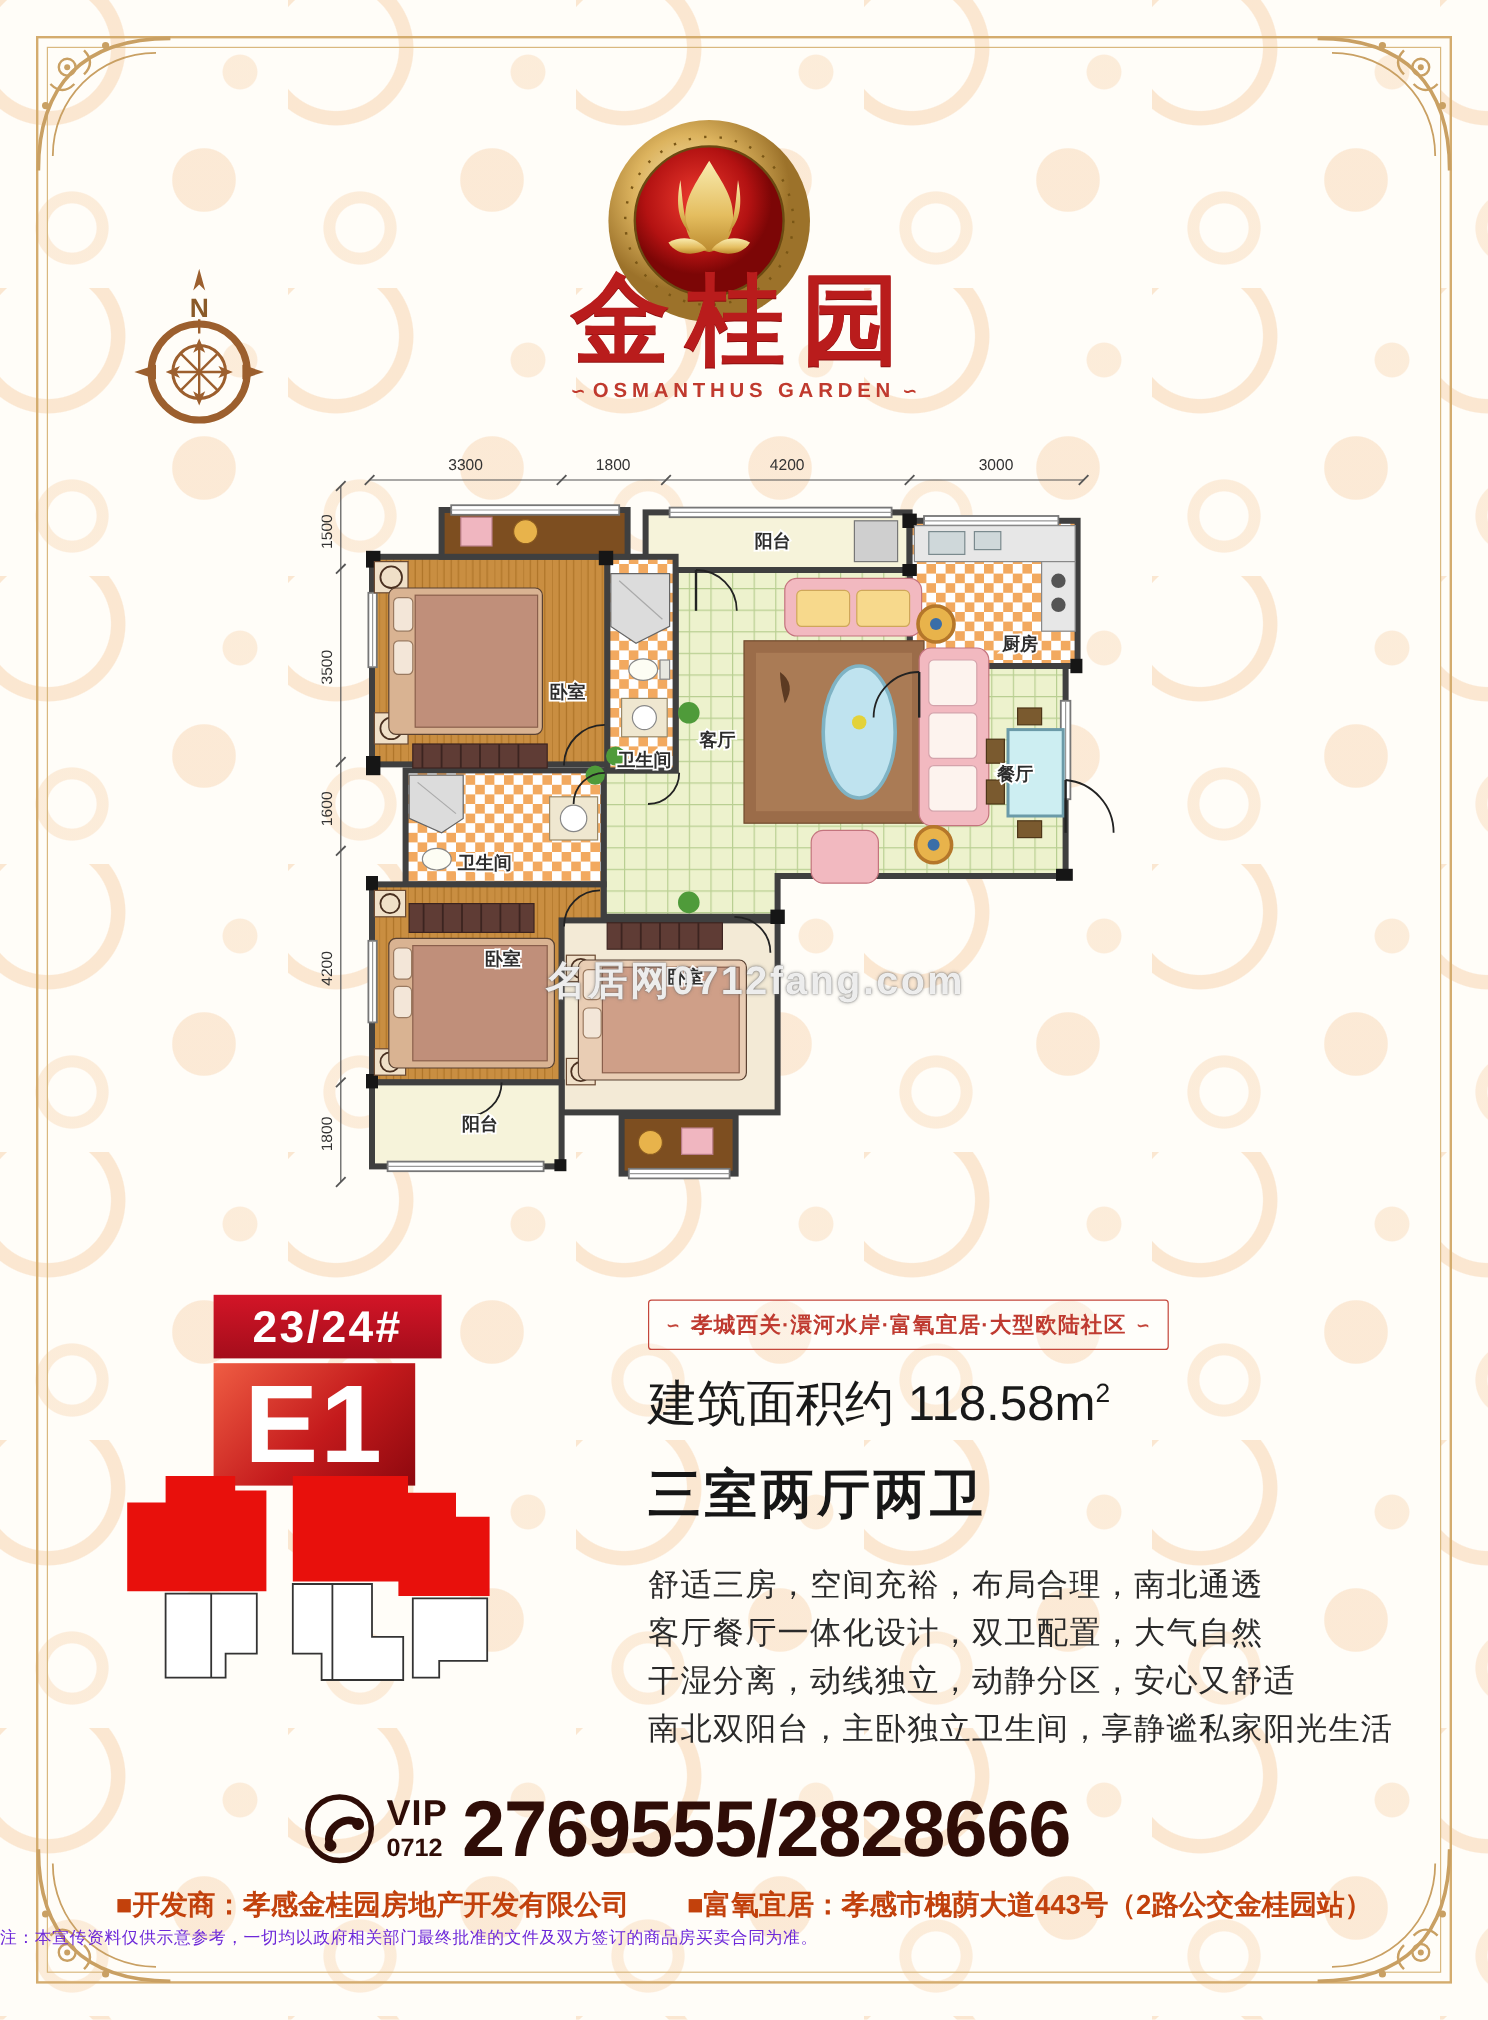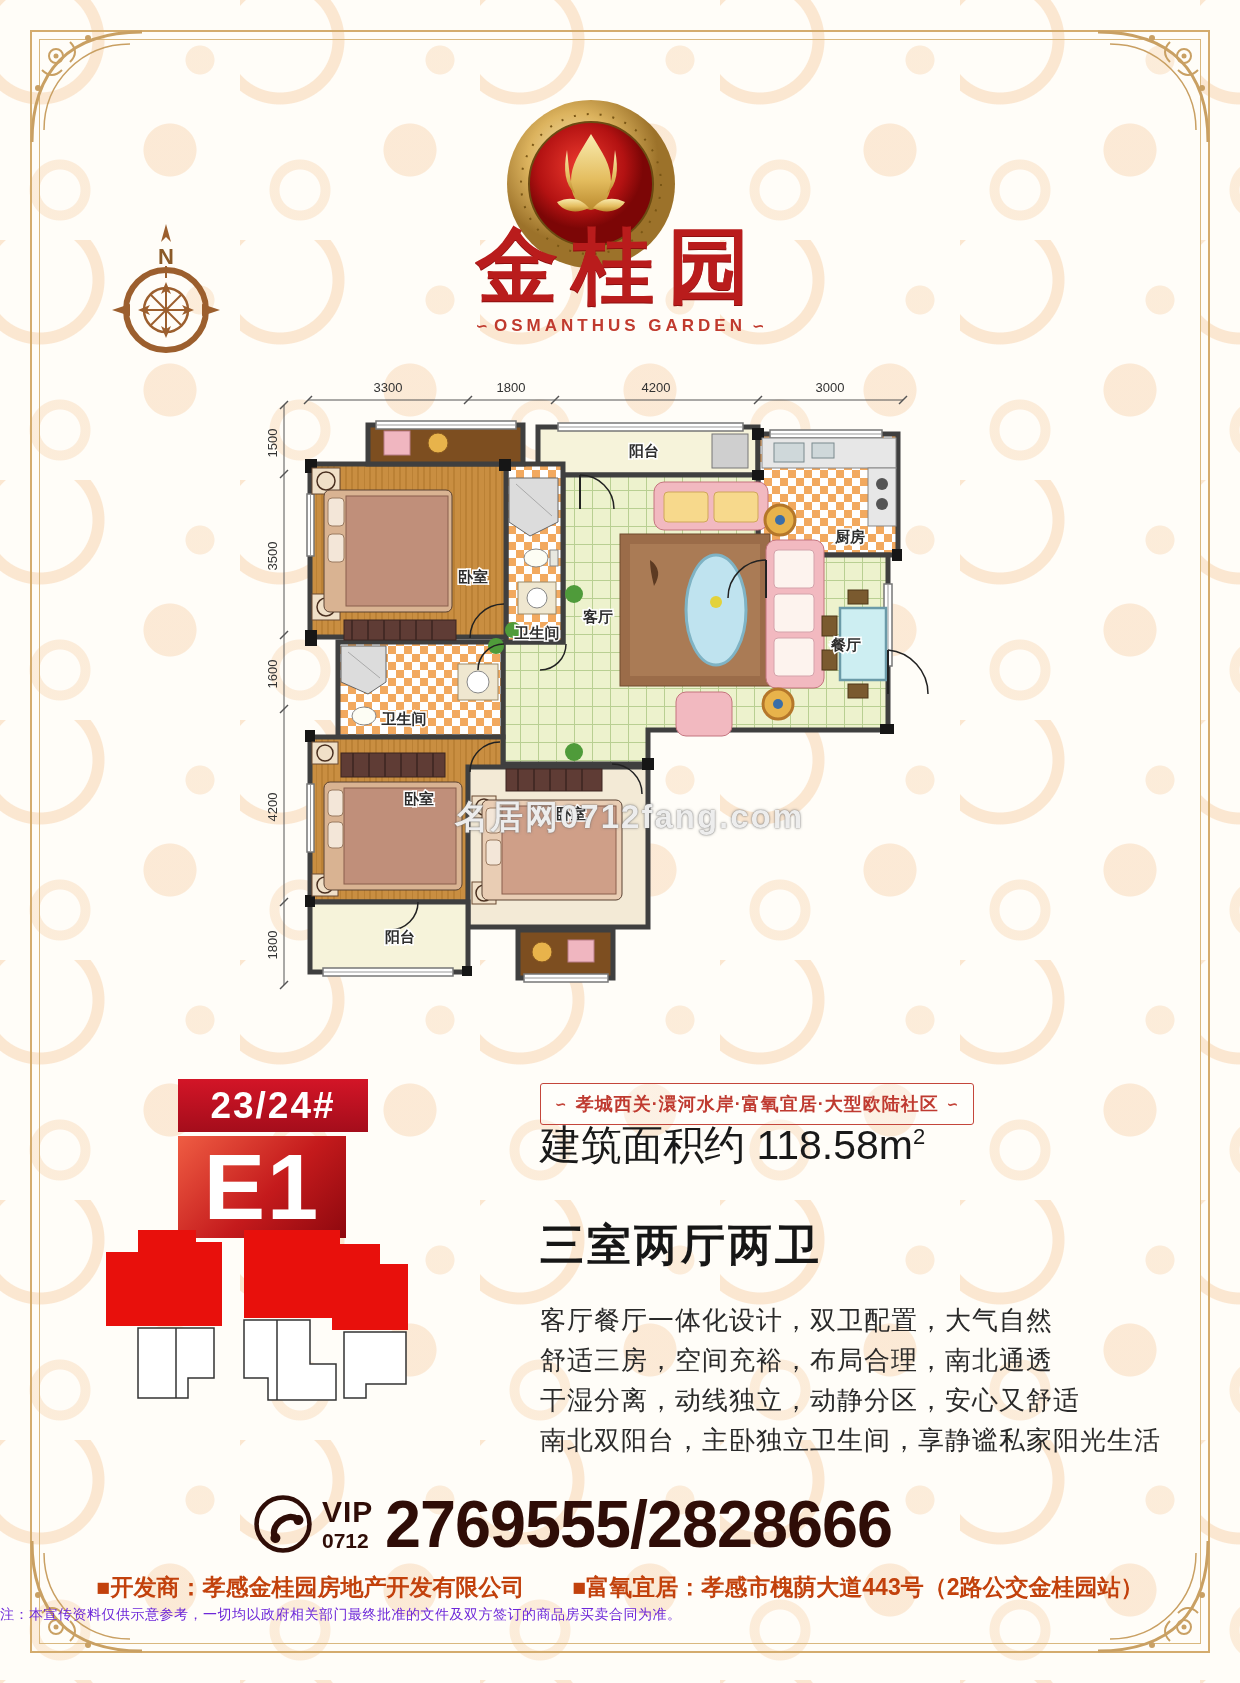--- a/index.html
+++ b/index.html
@@ -78,21 +78,21 @@
   .banner{
     position:absolute;left:540px;top:1083px;
     border:1px solid #c4463b;border-radius:3px;
     padding:8px 14px;display:flex;align-items:center;gap:8px;
     color:#bf3a30;font-size:18px;font-weight:600;letter-spacing:1px;
     background:rgba(255,255,255,.35);
   }
   .banner .fl{font-size:14px;color:#c4463b;}
 
   
-  .area-line{position:absolute;left:540px;top:1118px;font-size:41px;color:#191919;font-weight:500;}
+  .area-line{position:absolute;left:540px;top:1142px;font-size:41px;color:#191919;font-weight:500;}
   .area-line sup{font-size:22px;}
   .layout-line{position:absolute;left:540px;top:1216px;font-size:44px;color:#161616;font-weight:600;letter-spacing:3px;}
   .desc{position:absolute;left:540px;top:1300px;font-size:26px;color:#2a2a2a;line-height:40px;letter-spacing:1px;}
 
   
   .vip-row{position:absolute;left:252px;top:1486px;display:flex;align-items:center;color:#2f0d07;}
   .vip-icon{width:62px;height:62px;margin-right:8px;}
   .vip-col{display:flex;flex-direction:column;justify-content:center;margin-right:12px;line-height:1;}
   .vip-word{font-size:30px;font-weight:900;letter-spacing:1px;}
   .vip-code{font-size:21px;font-weight:bold;margin-top:3px;}
@@ -469,22 +469,22 @@
 
   <div class="banner">
     <span class="fl">∽</span>
     <span>孝城西关·澴河水岸·富氧宜居·大型欧陆社区</span>
     <span class="fl">∽</span>
   </div>
 
   <div class="area-line"><span>建筑面积约 118.58m</span><sup>2</sup></div>
   <div class="layout-line">三室两厅两卫</div>
   <div class="desc">
+    <div>舒适三房，空间充裕，布局合理，南北通透</div>
     <div>客厅餐厅一体化设计，双卫配置，大气自然</div>
-    <div>舒适三房，空间充裕，布局合理，南北通透</div>
     <div>干湿分离，动线独立，动静分区，安心又舒适</div>
     <div>南北双阳台，主卧独立卫生间，享静谧私家阳光生活</div>
   </div>
 
   <div class="vip-row">
     <svg class="vip-icon" viewBox="0 0 68 68">
       <circle cx="34" cy="34" r="29" fill="none" stroke="#2f0d07" stroke-width="5"></circle>
       <g transform="rotate(-38 34 34)">
         <path d="M18,40 C22,26 46,26 50,40" fill="none" stroke="#2f0d07" stroke-width="7" stroke-linecap="round"></path>
         <circle cx="18" cy="41" r="5.5" fill="#2f0d07"></circle>

